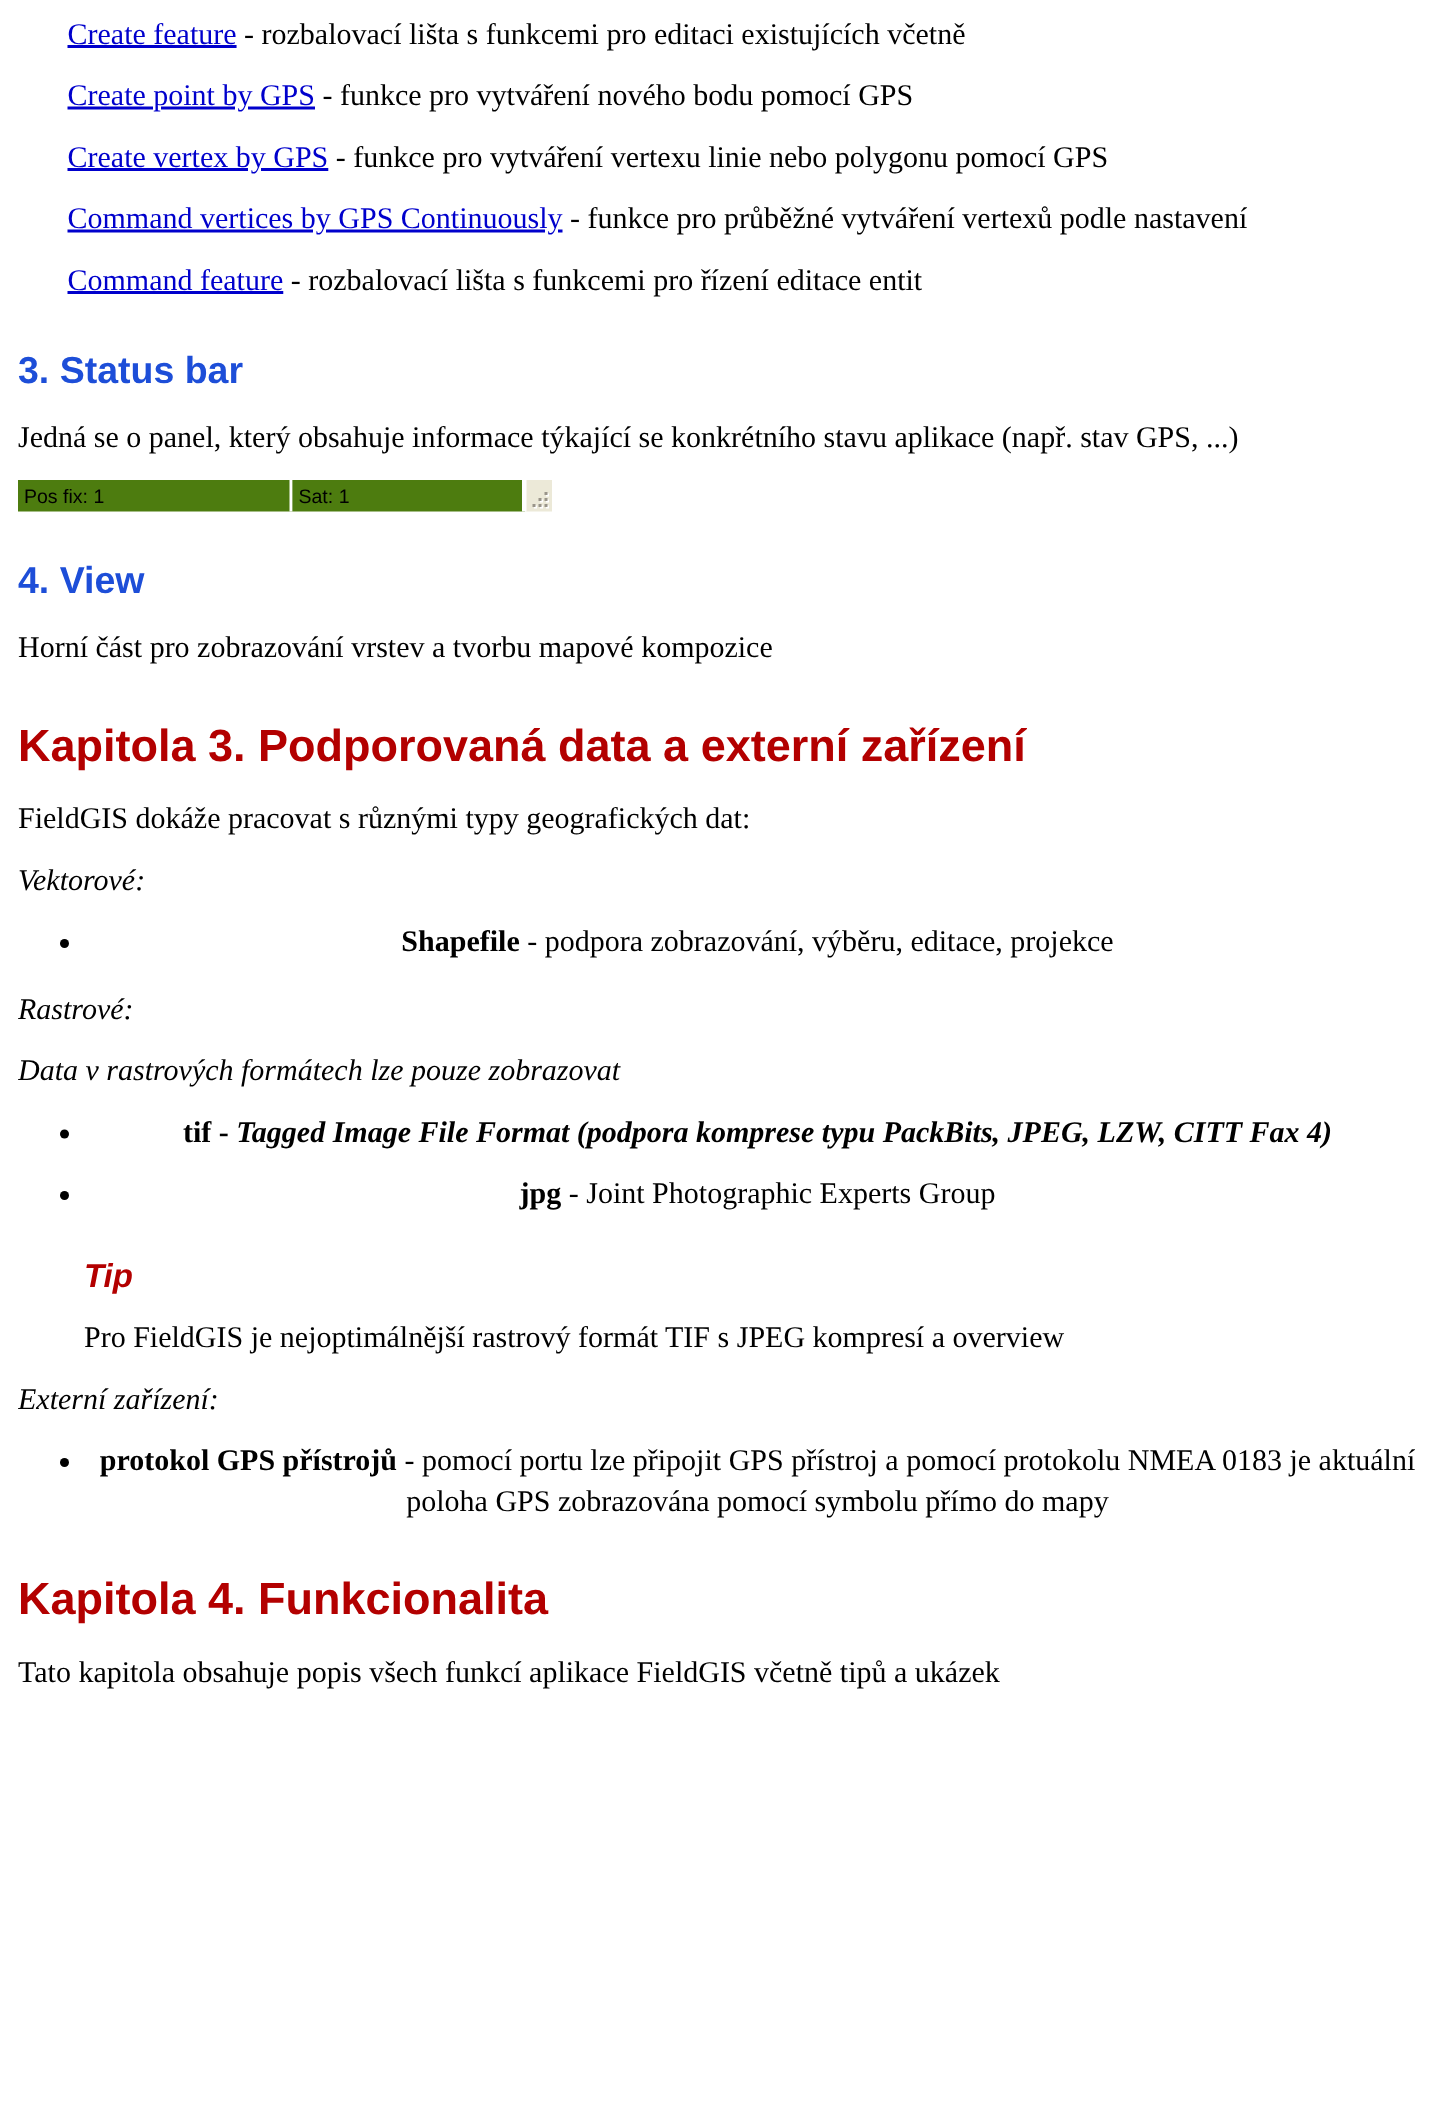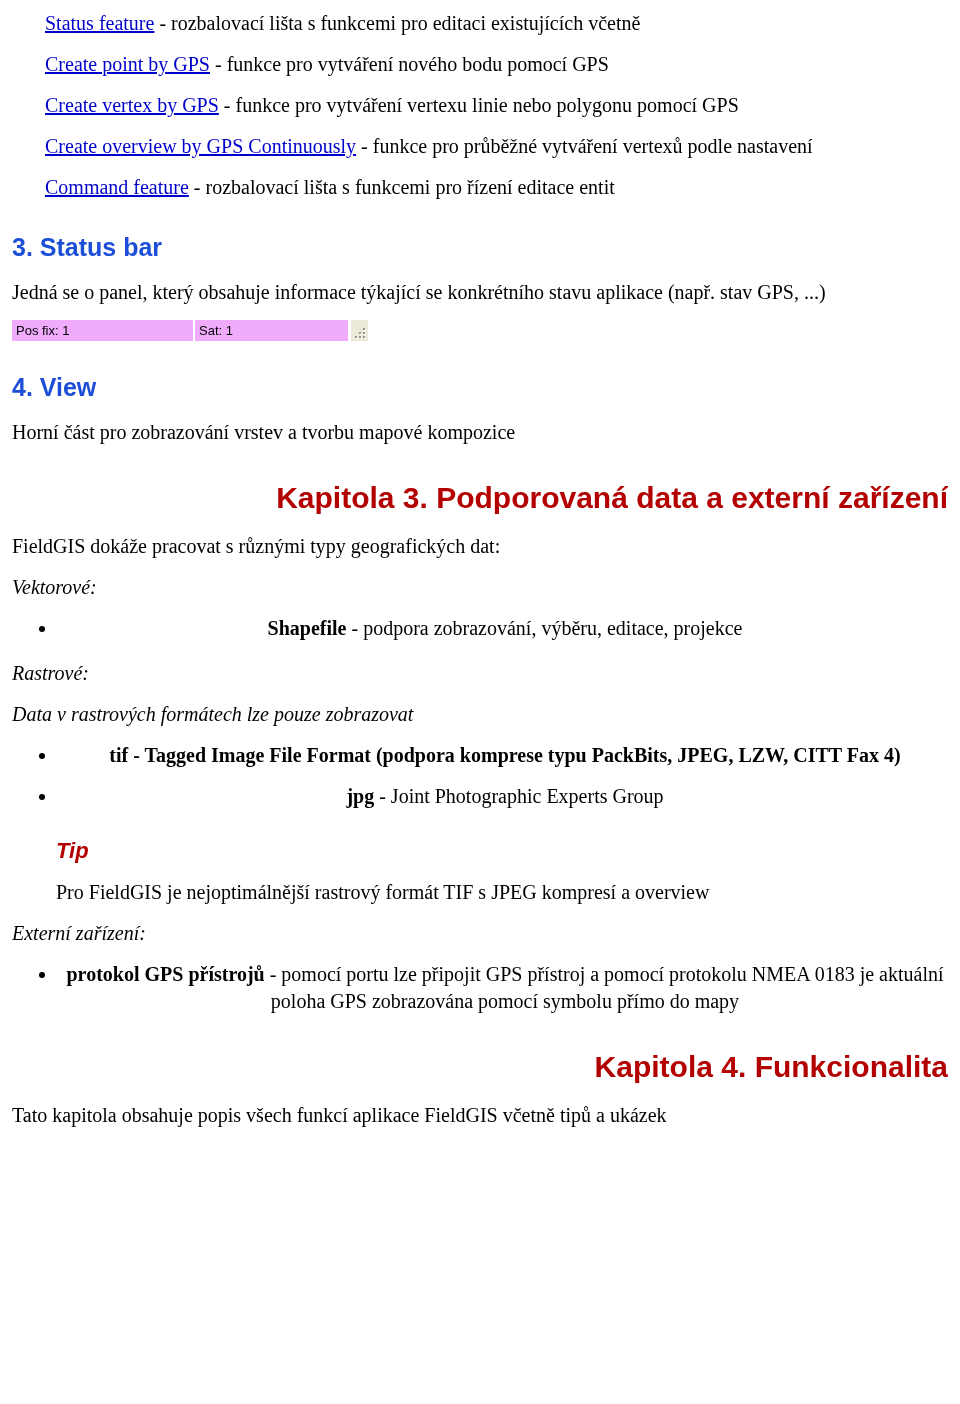--- a/index.html
+++ b/index.html
@@ -31,52 +31,51 @@
     font-weight: bold;
     font-size: 25px;
     margin: 30px 0 14px 0;
   }
   h2.chapter {
     font-family: Arial, Helvetica, sans-serif;
     color: #b30000;
     font-weight: bold;
     font-size: 30px;
     margin: 32px 0 14px 0;
-    text-align: right;
   }
   .tip-label {
     font-family: Arial, Helvetica, sans-serif;
     color: #b30000;
     font-weight: bold;
     font-size: 22px;
     margin: 26px 0 14px 44px;
     font-style: italic;
   }
   p { margin: 0 0 14px 0; }
   p.italic { font-style: italic; }
   ul.disc {
     list-style: disc;
     padding-left: 46px;
     margin: 0 0 18px 0;
   }
   ul.disc > li { margin: 0 0 14px 0; padding-left: 4px; text-align: center; }
   .bold { font-weight: bold; }
-  .bolditalic { font-weight: bold; }
+  .bolditalic { font-weight: bold; font-style: italic; }
   .tip-body { margin: 0 0 14px 44px; }
   
   .statusbar {
     display: flex;
     font-family: Tahoma, Arial, sans-serif;
     font-size: 13px;
     color: #000;
     margin: 2px 0 4px 0;
     width: 356px;
   }
   .statusbar .cell {
-    background: #f0abfc;
+    background: #4d7c0f;
     border-right: 2px solid #fff;
     padding: 2px 6px 2px 4px;
     box-sizing: border-box;
   }
   .statusbar .cell.a { width: 198px; }
   .statusbar .cell.b { width: 168px; }
   .statusbar .grip {
     width: 18px;
     background: #ece9d8;
     position: relative;
@@ -88,33 +87,33 @@
     background: #9a958a;
     box-shadow: 1px 1px 0 #fff;
   }
 </style>
 </head>
 <body>
 
 <ol class="num">
   <li>
     <span class="num-label">3.</span>
-    <a class="link" href="#">Status feature</a><span> - rozbalovací lišta s funkcemi pro editaci existujících včetně</span>
+    <a class="link" href="#">Create feature</a><span> - rozbalovací lišta s funkcemi pro editaci existujících včetně</span>
   </li>
   <li>
     <span class="num-label">4.</span>
     <a class="link" href="#">Create point by GPS</a><span> - funkce pro vytváření nového bodu pomocí GPS</span>
   </li>
   <li>
     <span class="num-label">5.</span>
     <a class="link" href="#">Create vertex by GPS</a><span> - funkce pro vytváření vertexu linie nebo polygonu pomocí GPS</span>
   </li>
   <li>
     <span class="num-label">6.</span>
-    <a class="link" href="#">Create overview by GPS Continuously</a><span> - funkce pro průběžné vytváření vertexů podle nastavení</span>
+    <a class="link" href="#">Command vertices by GPS Continuously</a><span> - funkce pro průběžné vytváření vertexů podle nastavení</span>
   </li>
   <li>
     <span class="num-label">7.</span>
     <a class="link" href="#">Command feature</a><span> - rozbalovací lišta s funkcemi pro řízení editace entit</span>
   </li>
 </ol>
 
 <h3 class="section">3. Status bar</h3>
 <p>Jedná se o panel, který obsahuje informace týkající se konkrétního stavu aplikace (např. stav GPS, ...)</p>
 

